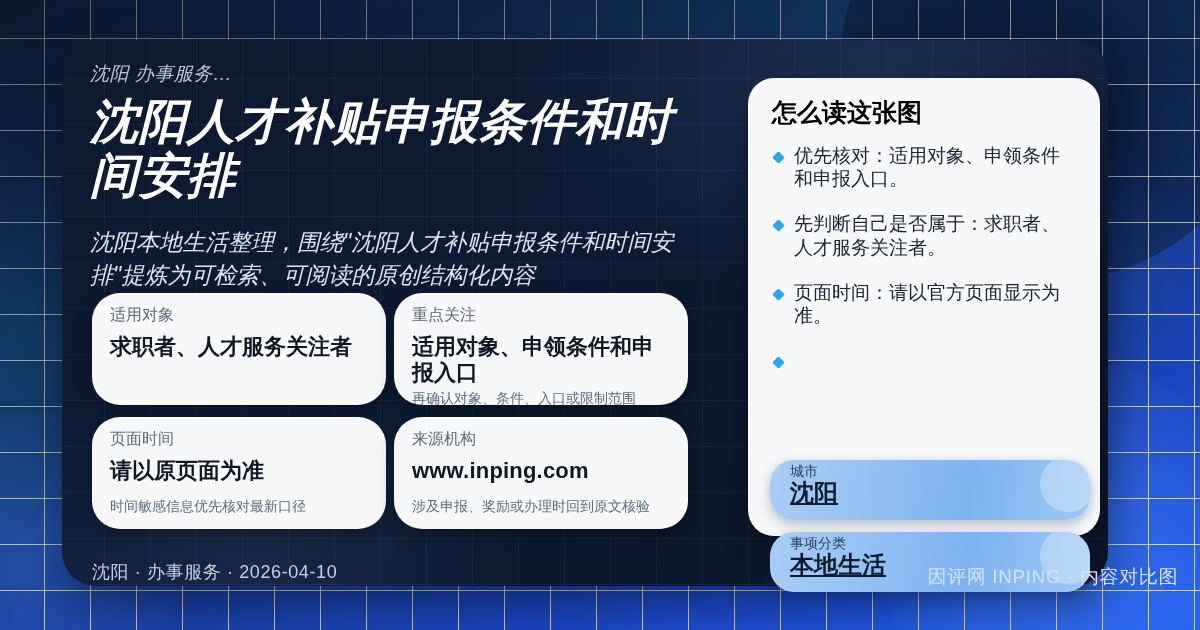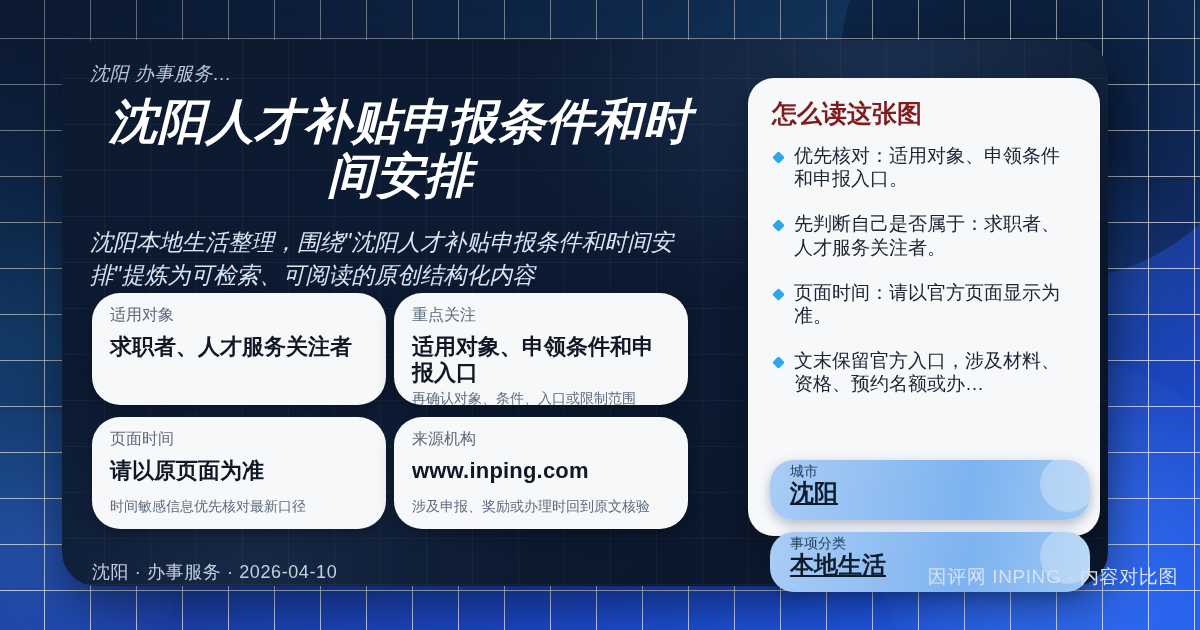--- a/index.html
+++ b/index.html
@@ -75,21 +75,21 @@
   }
 
   
   #left-col{ position:absolute; left:90px; top:60px; width:620px;font-style:italic; }
   #eyebrow{
     font-size:19px; color:#b9c6da; letter-spacing:.5px;
     margin-bottom:6px; line-height:1.5;
   }
   #headline{
     font-size:48px; line-height:1.14; color:#ffffff; font-weight:700;
-    letter-spacing:.5px; margin-bottom:22px; max-width:640px;text-align:center;
+    letter-spacing:.5px; margin-bottom:22px; max-width:640px;
   }
   #subhead{
     font-size:23px; line-height:1.42; color:#dbe4f0; font-weight:400;
     max-width:625px;
   }
 
   
   #cards-grid{
     position:absolute; left:92px; top:293px;
     width:592px;
@@ -109,22 +109,23 @@
   #fact-card-4 .fc-value{ font-weight:700; letter-spacing:.2px; }
 
   
   #side-panel{
     position:absolute; left:748px; top:78px; width:352px; height:458px;
     background:#f7f8fa; border-radius:26px;
     box-shadow:0 10px 30px rgba(0,0,0,.30);
     padding:20px 22px 0 24px;
   }
   #side-title{
-    font-size:25px; font-weight:700; color:#7f1d1d; line-height:1.2;
+    font-size:25px; font-weight:700; color:#000000; line-height:1.2;
     margin-bottom:16px;
+    font-family:Liberation Serif, serif;
   }
   #side-list{ list-style:none; }
   .side-item{
     position:relative; padding-left:22px;
     font-size:19px; line-height:1.22; color:#1b2433;
     margin-bottom:22px;
   }
   .side-item .bullet-icon{
     position:absolute; left:2px; top:9px;
     width:9px; height:9px; background:#2aa8e8; transform:rotate(45deg);
@@ -214,21 +215,20 @@
     <li class="side-item">
       <span class="bullet-icon"></span>
       <span>先判断自己是否属于：求职者、人才服务关注者。</span>
     </li>
     <li class="side-item">
       <span class="bullet-icon"></span>
       <span>页面时间：请以官方页面显示为准。</span>
     </li>
     <li class="side-item">
       <span class="bullet-icon"></span>
-      <span>文末保留官方入口，涉及材料、资格、预约名额或办…</span>
     </li>
   </ul>
 </div>
 
 <div id="pills">
   <div class="pill" id="pill-1">
     <div class="pill-label">城市</div>
     <div class="pill-value">沈阳</div>
   </div>
   <div class="pill" id="pill-2">

